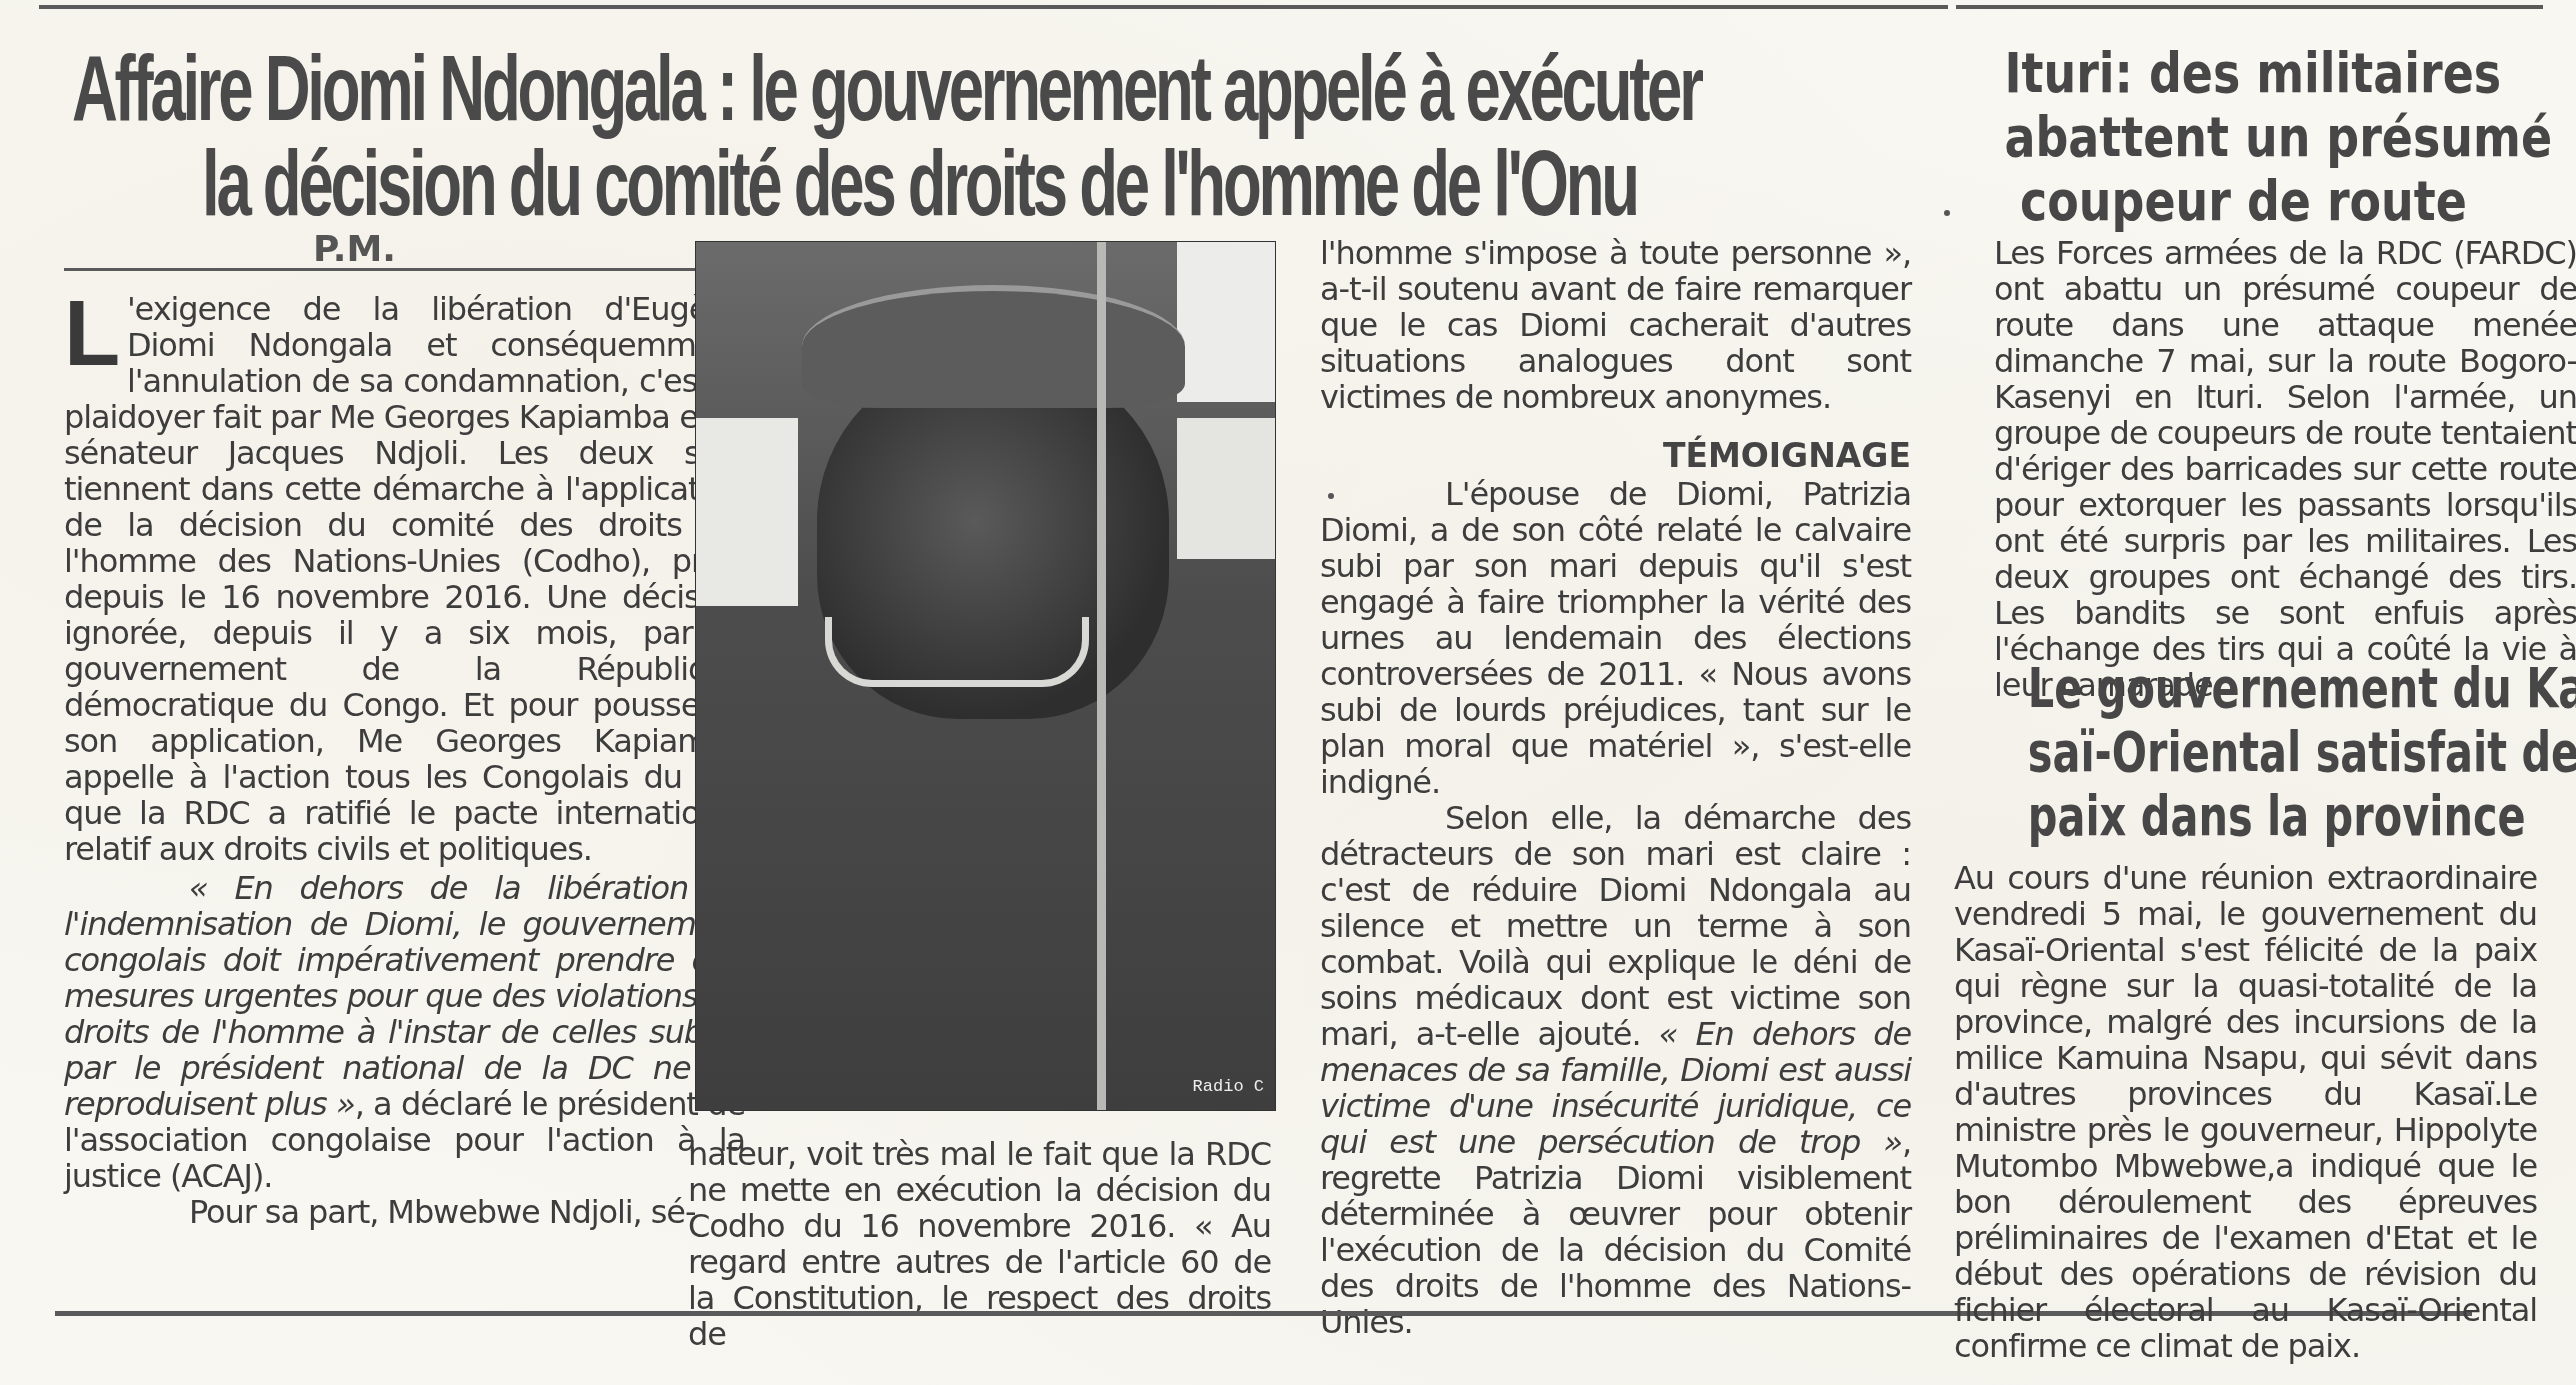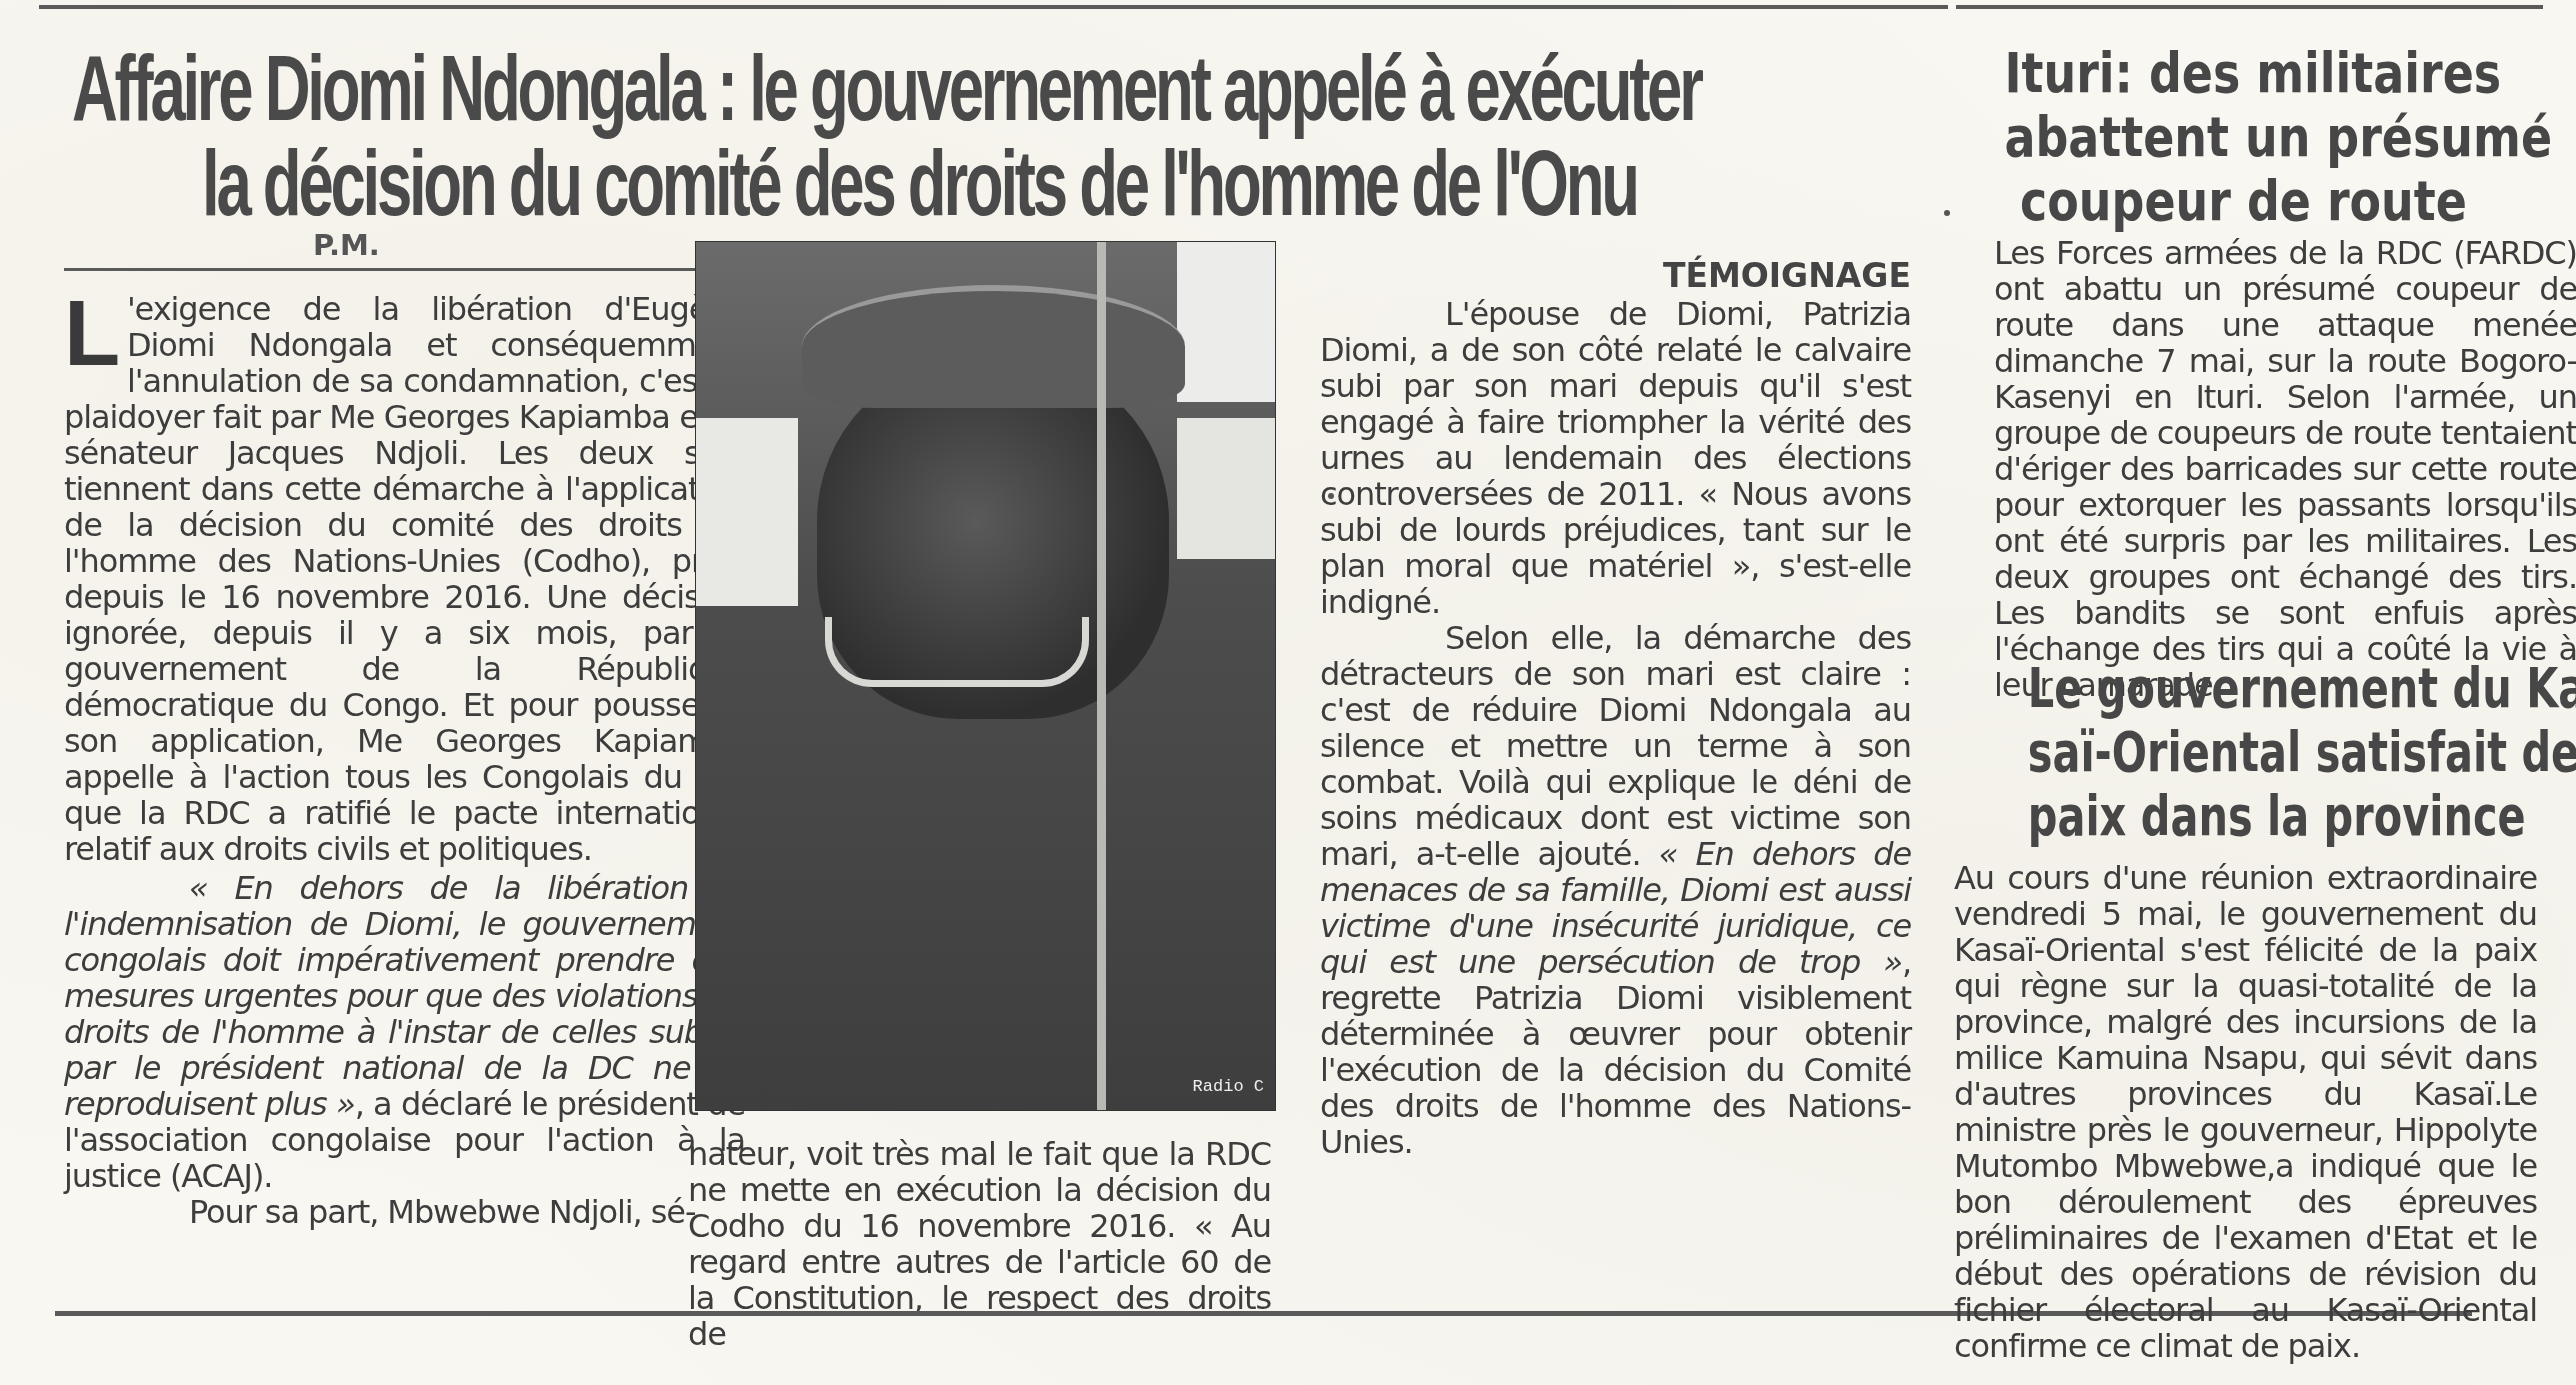--- a/index.html
+++ b/index.html
@@ -7,21 +7,21 @@
        font-family:"DejaVu Sans","Liberation Sans",sans-serif;color:#3a3a3a;}
   .paper{position:absolute;inset:0;background:
       radial-gradient(ellipse at 20% 30%, rgba(235,230,215,.35), transparent 60%),
       radial-gradient(ellipse at 80% 70%, rgba(230,226,212,.3), transparent 60%),
       #f8f7f2;}
   .rule{position:absolute;background:#5a5a5a;}
   .headline{position:absolute;font-family:"Liberation Sans",sans-serif;font-weight:bold;
        color:#4a4a4a;letter-spacing:-4.7px;white-space:nowrap;transform-origin:left top;}
   .hl1{left:72px;top:36px;font-size:92px;transform:scaleX(.69);}
   .hl2{left:202px;top:131px;font-size:92px;transform:scaleX(.69);}
-  .byline{position:absolute;left:313px;top:228px;font-size:29px;font-weight:bold;color:#555;}
+  .byline{position:absolute;left:313px;top:228px;font-size:36px;font-weight:bold;color:#555;}
   .col{position:absolute;font-size:32px;line-height:36px;text-align:justify;color:#3d3d3d;
        font-family:"DejaVu Sans",sans-serif;letter-spacing:-1.1px;}
   .col p{margin:0;}
   .col .ind{text-indent:125px;}
   .col i{font-style:italic;}
   .dropcap{float:left;font-size:92px;line-height:75px;font-weight:bold;color:#3a3a3a;
        margin:4.7px 7.8px 0 0;font-family:"Liberation Sans",sans-serif;}
   .photo{position:absolute;left:695px;top:241px;width:579px;height:868px;
        background:linear-gradient(180deg,#6b6b6b 0%,#4d4d4d 40%,#3e3e3e 100%);
        border:1.6px solid #333;overflow:hidden;}
@@ -73,20 +73,21 @@
   <div class="collar"></div>
   <div class="bar"></div>
   <div class="credit">Radio C</div>
 </div>
 
 <div class="col" style="left:688px;top:1136px;width:583px;">
   <p>nateur, voit très mal le fait que la RDC ne mette en exécution la décision du Codho du 16 novembre 2016. « Au regard entre autres de l'article 60 de la Constitution, le respect des droits de</p>
 </div>
 
 <div class="col" style="left:1320px;top:235px;width:591px;">
+  <p>l'homme s'impose à toute personne », a-t-il soutenu avant de faire remarquer que le cas Diomi cacherait d'autres situations analogues dont sont victimes de nombreux anonymes.</p>
   <div class="subhead">
     <div>TÉMOIGNAGE</div>
   </div>
   <p class="ind">L'épouse de Diomi, Patrizia Diomi, a de son côté relaté le calvaire subi par son mari depuis qu'il s'est engagé à faire triompher la vérité des urnes au lendemain des élections controversées de 2011. « Nous avons subi de lourds préjudices, tant sur le plan moral que matériel », s'est-elle indigné.</p>
   <p class="ind"><span>Selon elle, la démarche des détracteurs de son mari est claire : c'est de réduire Diomi Ndongala au silence et mettre un terme à son combat. Voilà qui explique le déni de soins médicaux dont est victime son mari, a-t-elle ajouté. </span><i>« En dehors de menaces de sa famille, Diomi est aussi victime d'une insécurité juridique, ce qui est une persécution de trop »</i><span>, regrette Patrizia Diomi visiblement déterminée à œuvrer pour obtenir l'exécution de la décision du Comité des droits de l'homme des Nations-Unies.</span></p>
 </div>
 
 <div class="rule" style="left:55px;top:1311px;width:2417px;height:4.7px;"></div>
 
 <div class="dot" style="left:1944px;top:210px;"></div>

